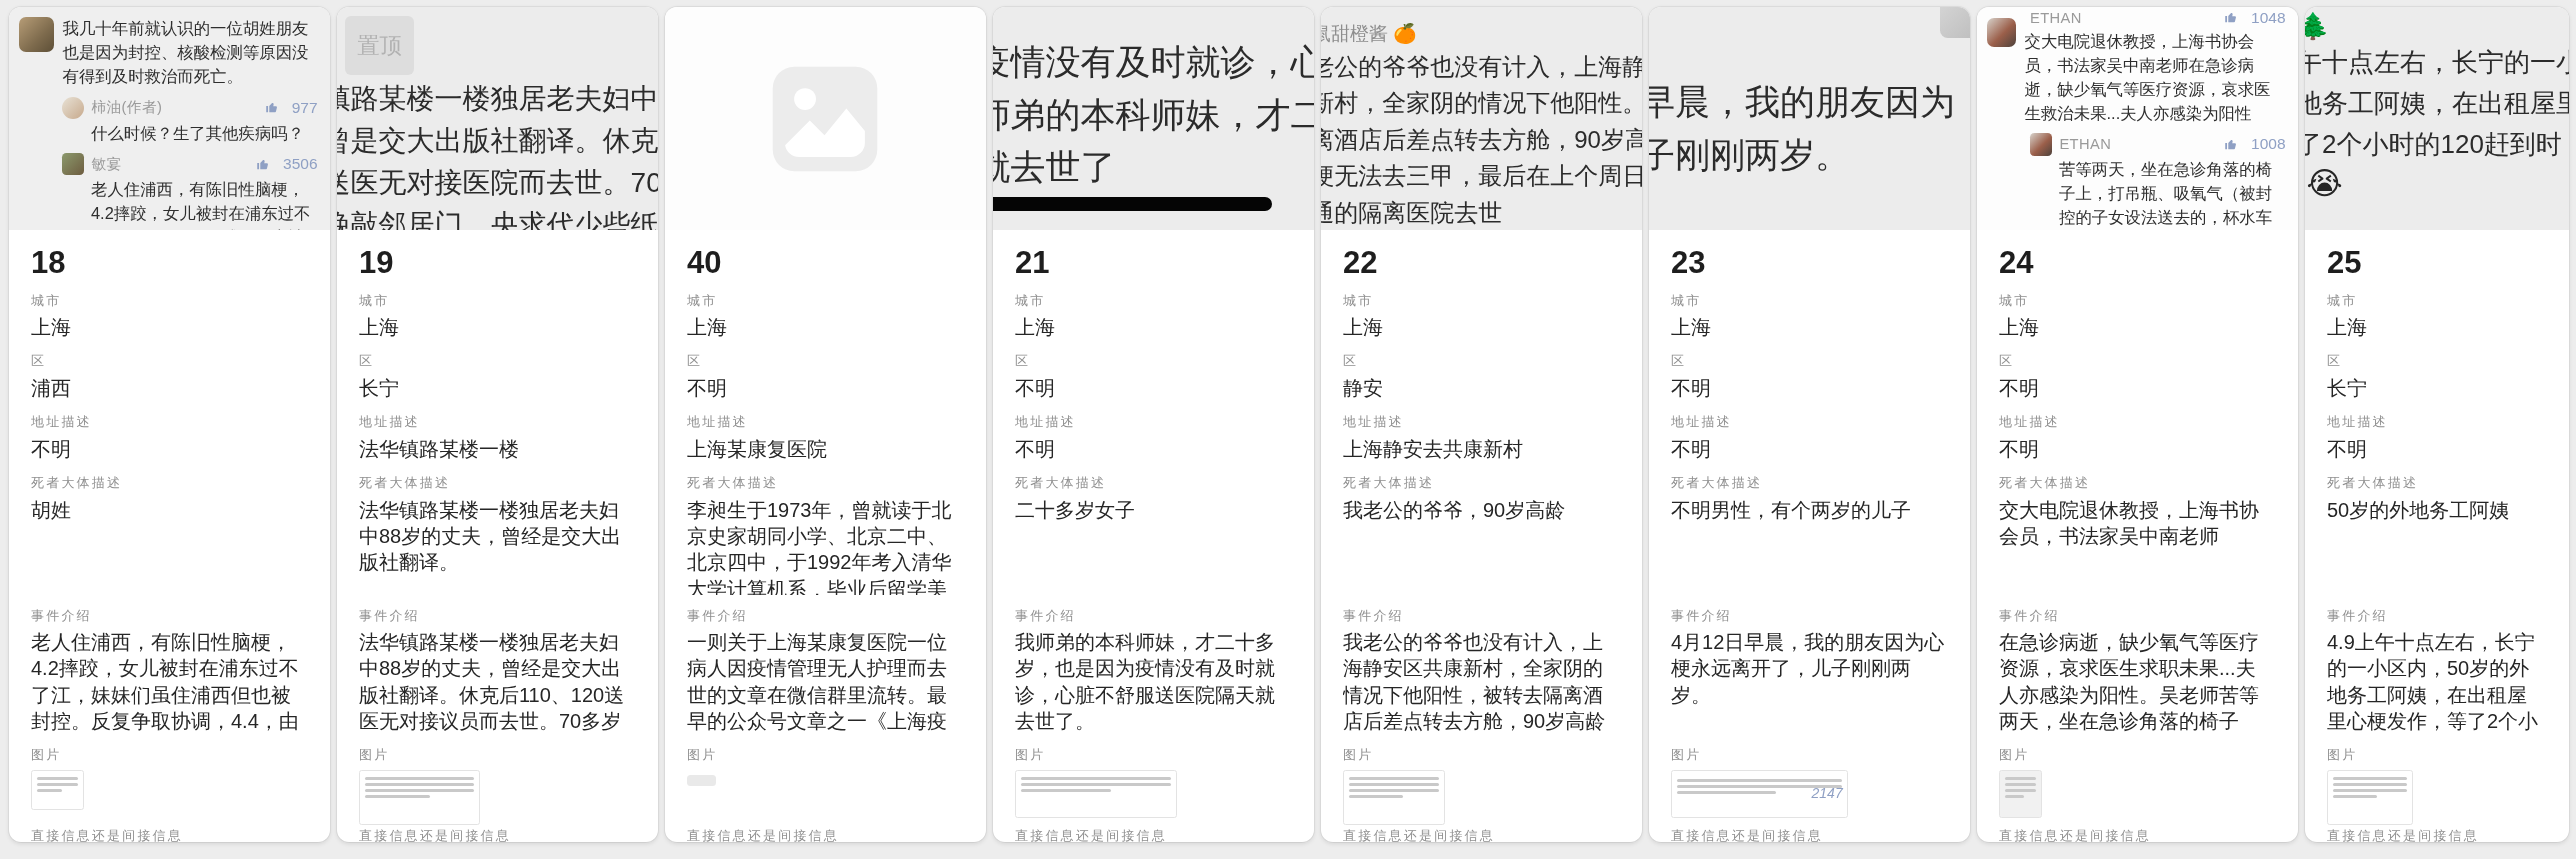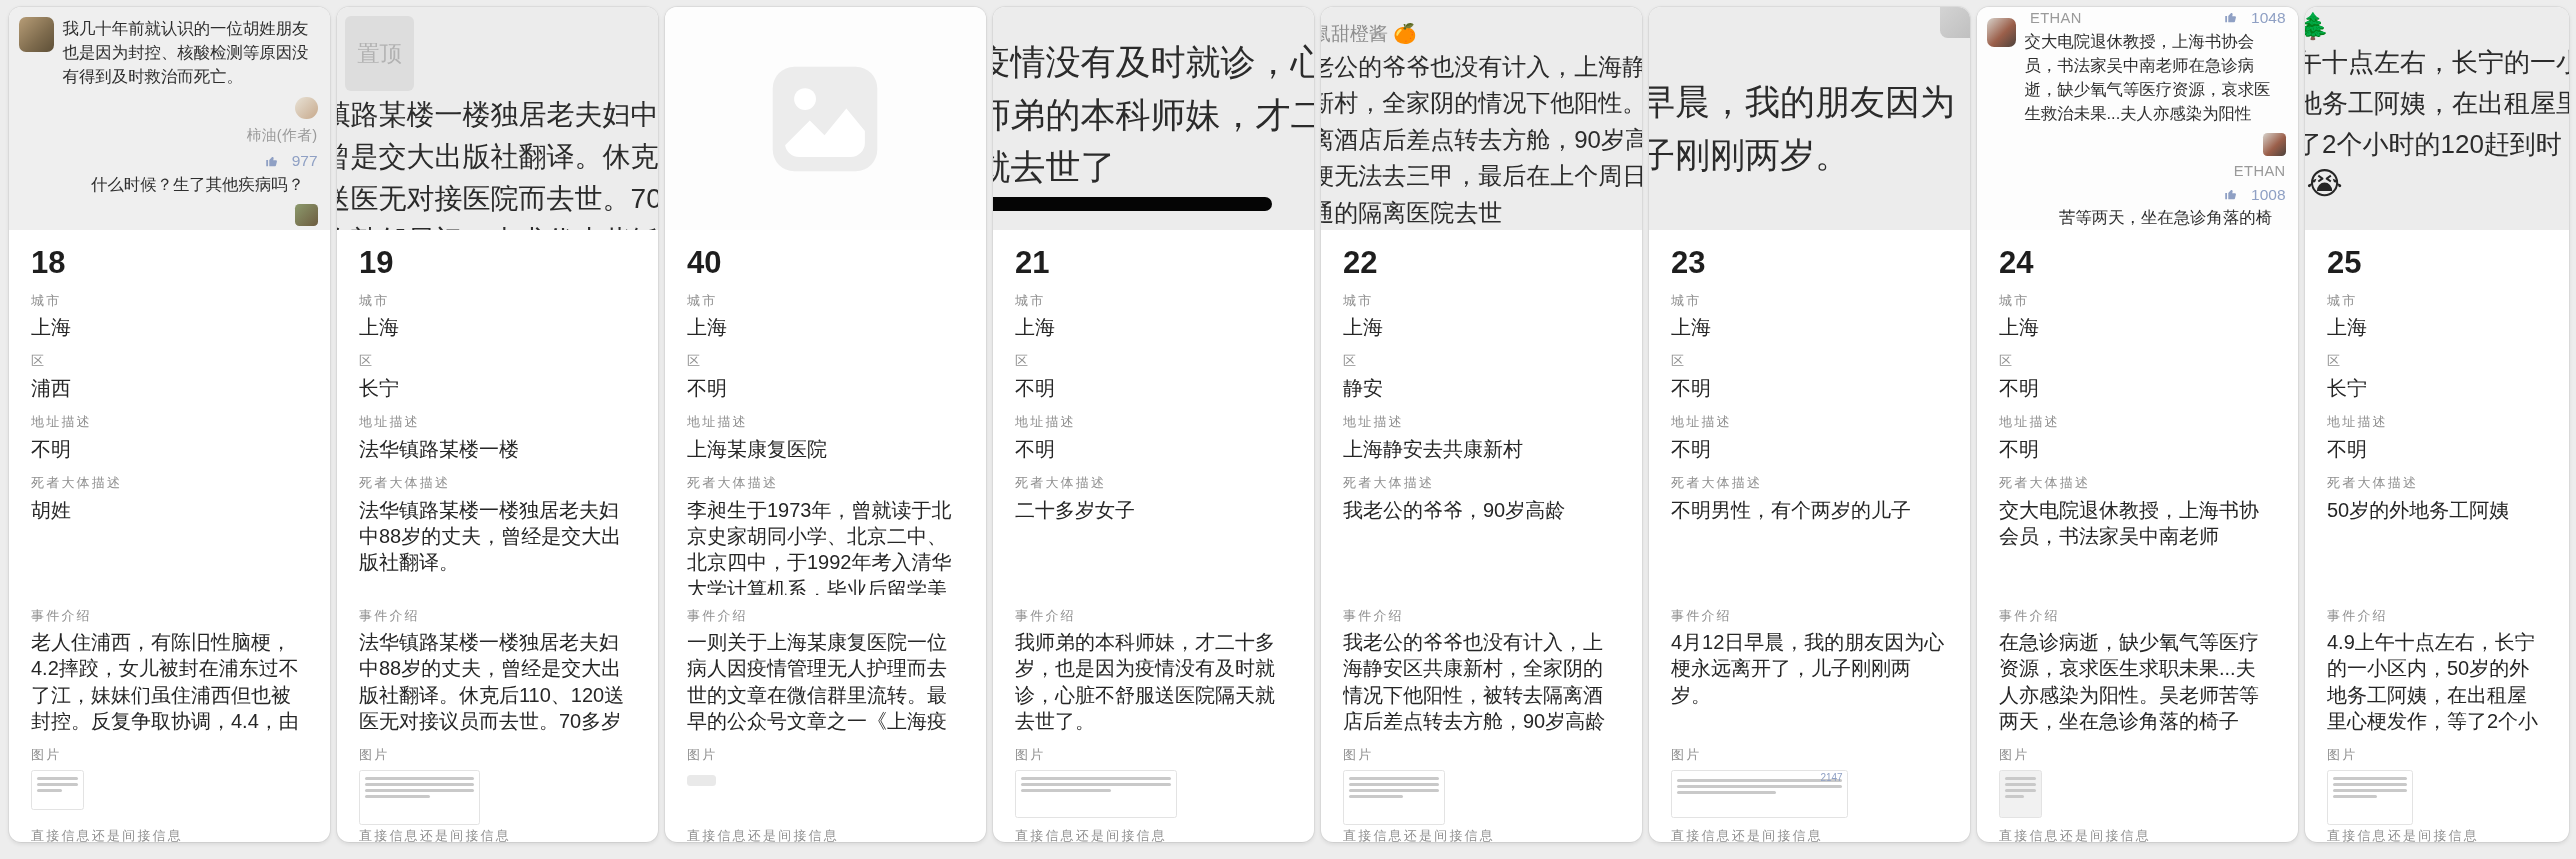--- a/index.html
+++ b/index.html
@@ -19,55 +19,55 @@
   .slot-e{height:105px;overflow:hidden;}
   .imgslot{height:45px;margin-top:7px;display:flex;align-items:flex-start;}
   
   .cmt{padding:10.4px 12px 0 10.4px;}
   .cmt-main{display:flex;gap:8.6px;}
   .cmt-avatar{width:35px;height:35px;border-radius:7px;flex:none;}
   .av-paint{background:linear-gradient(135deg,#b79d77,#7e6b4d 60%,#5d4f37);}
   .av-snow{background:linear-gradient(135deg,#d8d3cc,#9b5f4a 55%,#4c423c);}
   .cmt-text{font-size:16.4px;line-height:1.45;color:#2e2e2e;}
   .reply{margin-left:43px;margin-top:7.8px;}
-  .reply-head{display:flex;align-items:flex-end;gap:7px;flex-direction:column;}
+  .reply-head{display:flex;align-items:center;gap:7px;}
   .reply-avatar{width:22.4px;height:22.4px;flex:none;}
   .round{border-radius:50%;}
   .sq{border-radius:4.3px;}
   .av-tan{background:linear-gradient(135deg,#e8e2d6,#c7a98c);}
   .av-land{background:linear-gradient(135deg,#8c9a6d,#6d5c3f);}
   .reply-name{font-size:14.7px;color:#9a9a9a;flex:1;letter-spacing:0.4px;}
   .like{font-size:15.5px;color:#8fa0c4;display:flex;align-items:center;gap:12px;flex:none;}
   .like svg{display:block;}
   .reply-text{font-size:16.4px;line-height:1.45;margin-left:29px;margin-top:2.6px;color:#2e2e2e;}
   .cuthead{display:flex;align-items:center;gap:7px;margin:-8.6px 0 3.5px 43px;}
   
   .bigtext{color:#2b2b2b;white-space:nowrap;}
   .badge{display:inline-block;margin:8.6px 0 3.5px 8.6px;background:#dddddd;color:#b2b2b2;
-         font-size:22.4px;padding:22px 12px;border-radius:6px;}
+         font-size:22.4px;padding:14px 12px;border-radius:6px;}
   .bt19{font-size:28px;line-height:1.5;margin-left:-14px;}
   .bt21{font-size:35px;line-height:1.5;margin-left:-17px;margin-top:29px;}
   .bar{height:14px;background:#050505;border-radius:7.8px;width:285px;margin:3.5px 0 0 -5.2px;}
   .userline{font-size:19px;color:#8d8d8d;margin:14px 0 1.7px -8.6px;white-space:nowrap;}
   .bt22{font-size:24px;line-height:1.52;margin-left:-10.4px;}
   .bt23{font-size:35px;line-height:1.5;margin-top:69px;margin-left:-8.6px;}
   .corner-av{position:absolute;top:-7px;right:-8.6px;width:38px;height:38px;border-radius:7.8px;
              background:linear-gradient(135deg,#d6d6d6,#bdbdbd);}
   .tree{font-size:26px;margin:3.5px 0 0 -7px;}
   .bt25{font-size:26px;line-height:1.58;margin-left:-8.6px;}
   .cry{font-size:31px;margin-left:1.7px;}
   
   .ph-wrap{height:100%;display:flex;align-items:center;justify-content:center;}
   
   .thumb{background:#fff;border:0.9px solid #e3e3e3;border-radius:2.6px;position:relative;
          padding:4.3px 5.2px;box-sizing:border-box;overflow:hidden;}
   .tl{display:block;height:2.6px;background:#c9c9c9;border-radius:1.7px;margin-top:3.5px;}
   .tl:first-child{margin-top:1.7px;}
   .tl.short{width:60%;}
-  .tlike{position:absolute;top:1px;right:4.3px;font-size:10px;color:#8fa0c4;}
+  .tlike{position:absolute;top:14px;right:4.3px;font-size:14px;color:#8fa0c4;font-style:italic;}
   .t18{width:53px;height:40px;}
   .t19{width:121px;height:55px;}
   .pill{width:29px;height:10.4px;background:#e9e9e9;border-radius:3.5px;margin-top:5.2px;}
   .t21{width:162px;height:48px;}
   .t22{width:102px;height:55px;}
   .t23{width:177px;height:48px;}
   .t24{width:43px;height:48px;background:#f1f1f1;}
   .t25{width:86px;height:55px;}
 </style>
 </head>

